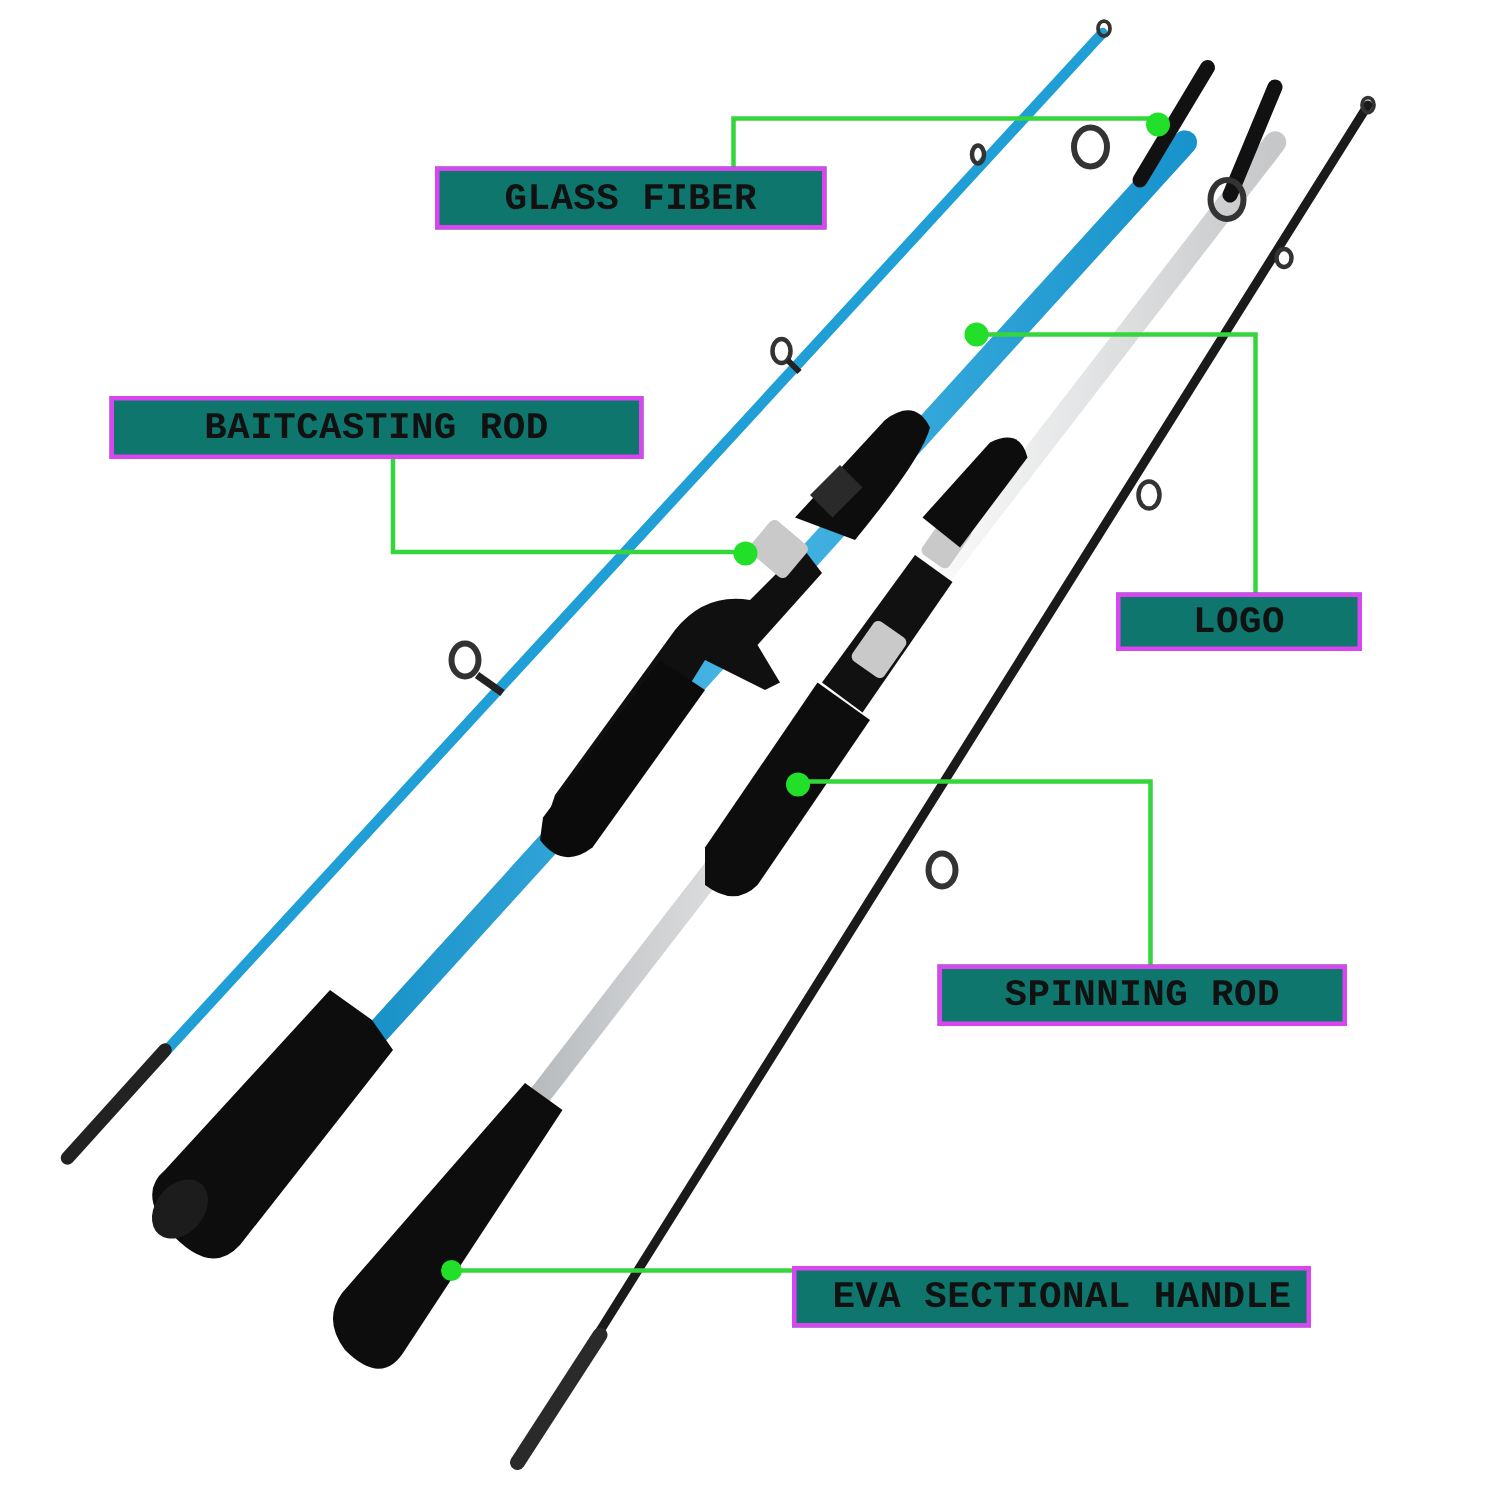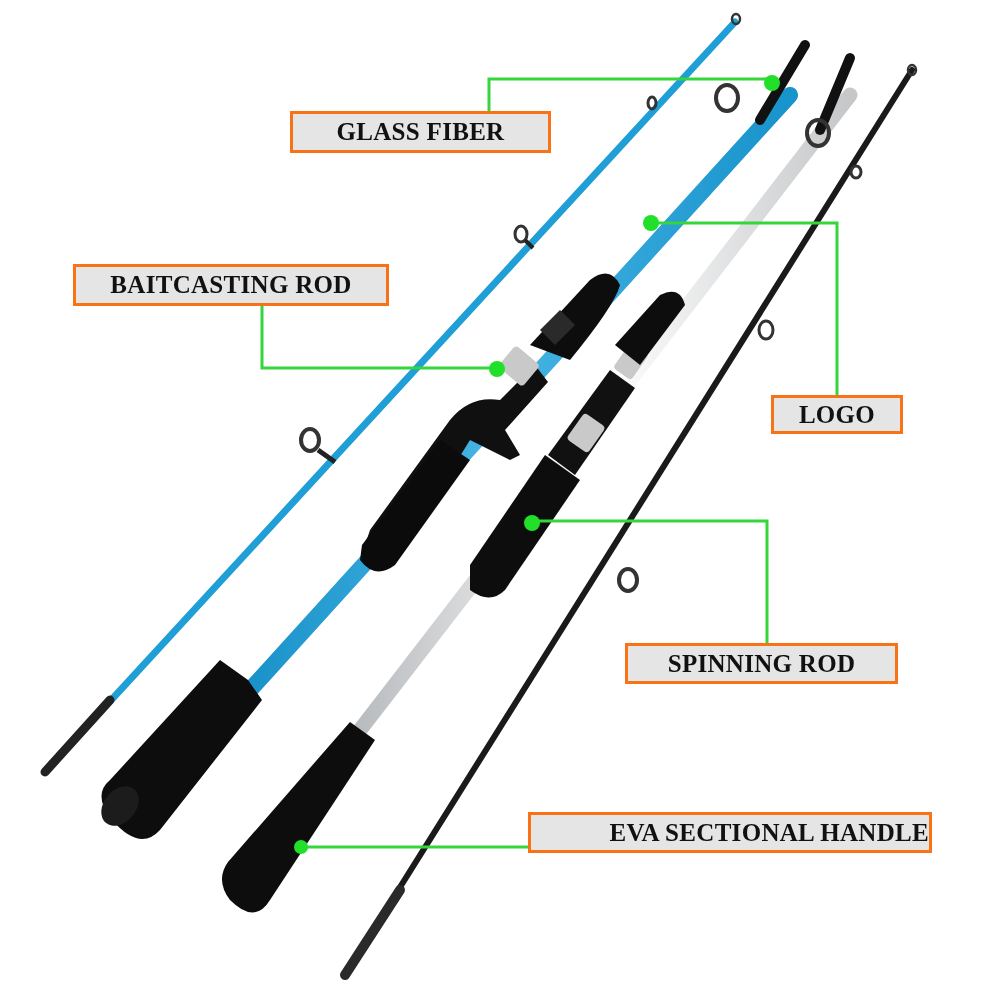--- a/index.html
+++ b/index.html
@@ -1,25 +1,25 @@
 <!DOCTYPE html>
 <html><head>
 <meta charset="utf-8">
 <style>
   html, body { margin: 0; padding: 0; background: #ffffff; }
   body { width: 1000px; height: 1000px; position: relative; overflow: hidden; font-family: "DejaVu Sans", "Liberation Sans", sans-serif; }
   #scene { position: absolute; left: 0; top: 0; width: 1000px; height: 1000px; }
   .label-box {
     position: absolute;
-    background: #e5e5e5;
-    border: 3px solid #f97316;
+    background: #0f766e;
+    border: 3px solid #d946ef;
     box-sizing: border-box;
     display: flex; align-items: center; justify-content: center;
     color: #111111;
-    font-family: Liberation Serif, serif;
+    font-family: Liberation Mono, monospace;
     font-weight: bold;
     font-size: 25px;
     letter-spacing: 0.3px;
     white-space: nowrap;
   }
 </style>
 </head>
 <body>
 
 <svg id="scene" viewBox="0 0 1000 1000" xmlns="http://www.w3.org/2000/svg">
@@ -118,19 +118,19 @@
     <circle cx="772" cy="83" r="8"></circle>
     <circle cx="497" cy="369" r="8"></circle>
     <circle cx="651" cy="223" r="8"></circle>
     <circle cx="532" cy="523" r="8"></circle>
     <circle cx="301" cy="847" r="7"></circle>
   </g>
 </svg>
 
 <div class="label-box" style="left:290px; top:111px; width:261px; height:42px;">GLASS FIBER</div>
 
-<div class="label-box" style="left:73px; top:264px; width:316px; height:42px;">BAITCASTING ROD</div>
+<div class="label-box" style="left:73px; top:264px; width:356px; height:42px;">BAITCASTING ROD</div>
 
-<div class="label-box" style="left:771px; top:395px; width:132px; height:39px;">LOGO</div>
+<div class="label-box" style="left:744px; top:395px; width:164px; height:39px;">LOGO</div>
 
 <div class="label-box" style="left:625px; top:643px; width:273px; height:41px;">SPINNING ROD</div>
 
-<div class="label-box" style="left:528px; top:812px; width:404px; height:41px; justify-content:flex-end; padding-right:0;">EVA SECTIONAL HANDLE</div>
+<div class="label-box" style="left:528px; top:844px; width:346px; height:41px; justify-content:flex-end; padding-right:10px;">EVA SECTIONAL HANDLE</div>
 
 </body></html>

